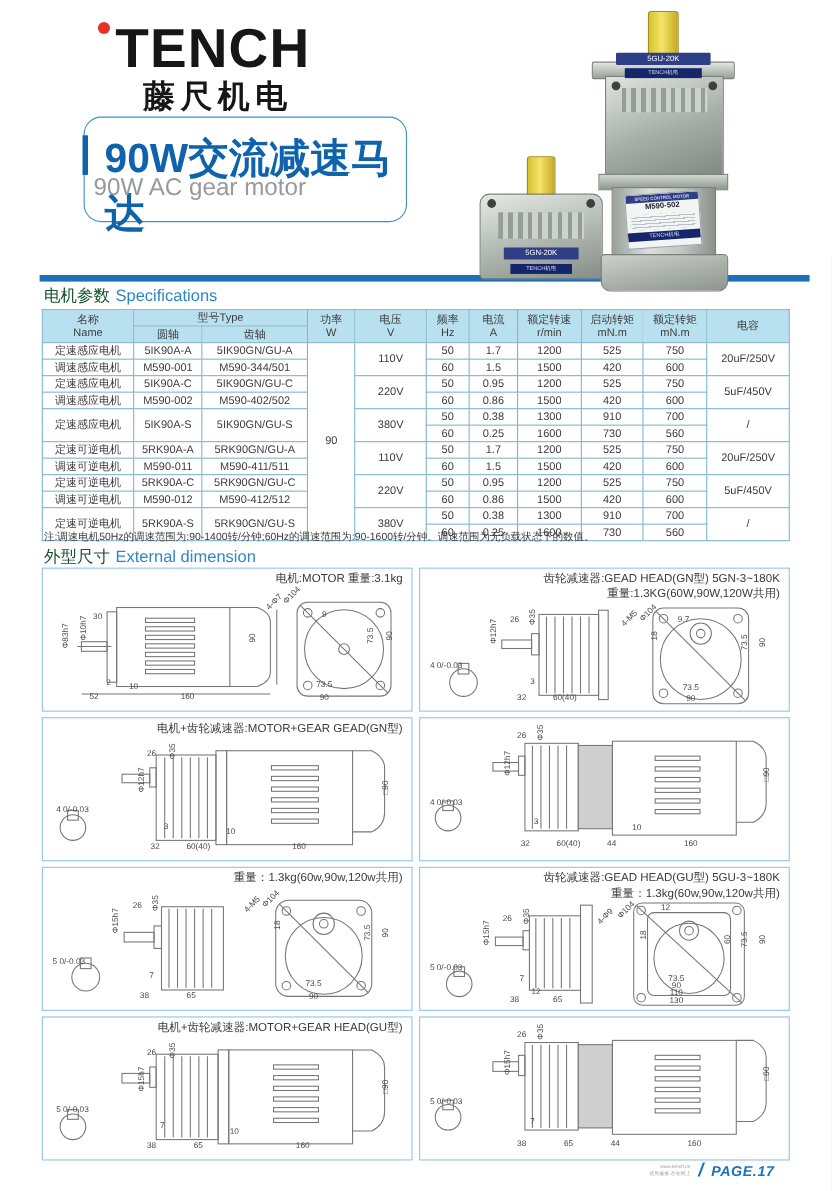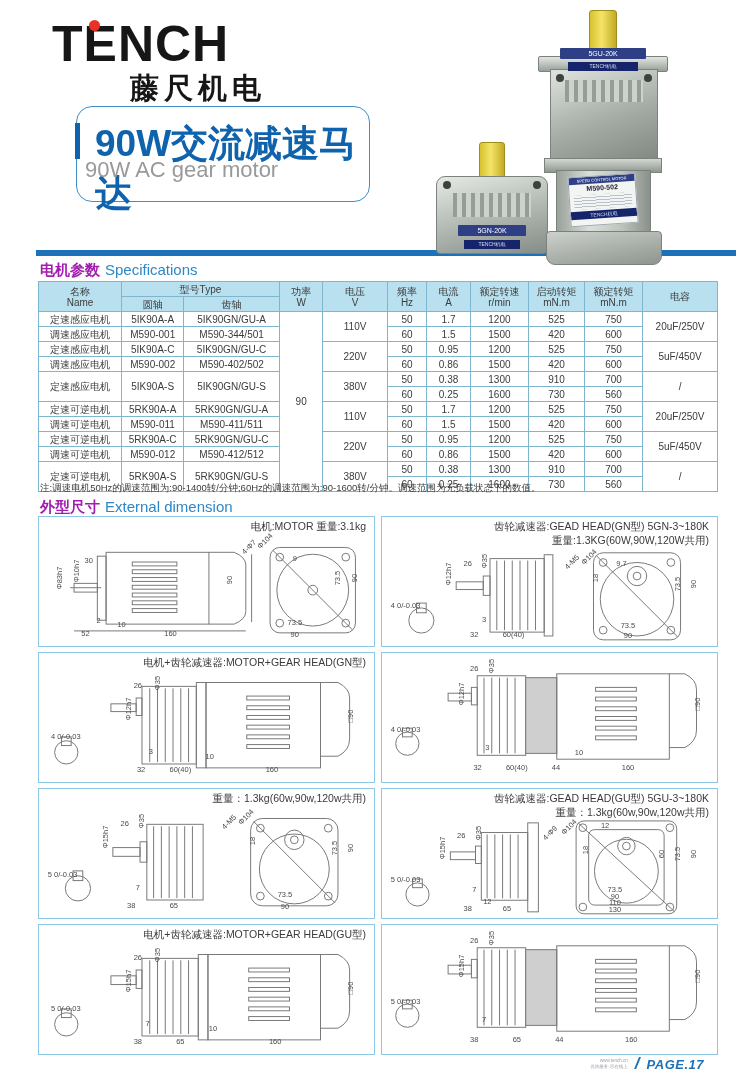--- a/index.html
+++ b/index.html
@@ -1,21 +1,21 @@
 <!DOCTYPE html>
 <html><head>
 <meta charset="utf-8">
 <style>
   html,body{margin:0;padding:0;background:#eef0f2;}
   #page{position:relative;width:756px;height:1083px;background:#ffffff;margin:0 auto;
         font-family:"Liberation Sans","DejaVu Sans",sans-serif;overflow:hidden;color:#333;}
 
   
   #logo{position:absolute;left:52px;top:18px;width:230px;}
-  #logo .word{font-size:50px;font-weight:900;letter-spacing:1px;color:#161616;line-height:52px;position:relative;}
+  #logo .word{font-size:50px;font-weight:900;letter-spacing:1px;color:#161616;line-height:52px;position:relative;text-align:right;}
   #logo .dot{position:absolute;left:37px;top:2px;width:11px;height:11px;border-radius:50%;background:#e63127;}
   #logo .sub{font-size:29px;font-weight:bold;color:#161616;letter-spacing:5px;margin:2px 0 0 78px;line-height:32px;}
 
   
   #titlebox{position:absolute;left:76px;top:106px;width:292px;height:94px;border:1.5px solid #3e8fc6;border-radius:16px;}
   #titlebox .bar{position:absolute;left:-2px;top:16px;width:5px;height:36px;background:#0f63ac;}
   #titlebox .cn{position:absolute;left:18px;top:12px;font-size:37px;font-weight:bold;color:#0f63ac;}
   #titlebox .en{position:absolute;left:8px;top:50px;font-size:22px;color:#97999b;}
 
   
@@ -44,21 +44,21 @@
   #photo-large .mbody{position:absolute;top:160px;left:20px;width:93px;height:62px;background:linear-gradient(90deg,#99a19a,#dbdfda 35%,#bcc3bc 70%,#89918a);border:1px solid #7b817c;}
   #photo-large .plate{position:absolute;top:165px;left:33px;width:66px;height:48px;background:#f3f5f2;border:1px solid #9aa4b0;transform:rotate(-4deg);overflow:hidden;}
   #photo-large .plate .pl1{background:#2e3f85;color:#fff;font-size:4px;line-height:7px;text-align:center;}
   #photo-large .plate .pl2{font-size:7px;font-weight:bold;color:#223;text-align:center;line-height:10px;}
   #photo-large .plate .pl3{height:14px;background:repeating-linear-gradient(#f3f5f2 0 2px,#b8c2cc 2px 3px);margin:1px 4px;}
   #photo-large .plate .pl4{background:#15246b;color:#d6dcee;font-size:5px;line-height:8px;text-align:center;margin-top:2px;}
   #photo-large .skirt{position:absolute;top:221px;left:10px;width:114px;height:32px;background:linear-gradient(170deg,#ccd1cb,#8d958d);border:1px solid #7b817c;border-radius:4px 4px 9px 9px;}
 
   
   .sec-head{position:absolute;left:40px;font-size:15px;line-height:18px;}
-  .sec-head .cn{font-weight:bold;color:#a21caf;}
+  .sec-head .cn{font-weight:normal;color:#14532d;}
   .sec-head .en{color:#2e87c5;margin-left:5px;}
   #head-specs{top:261px;}
   #head-dims{top:498px;}
 
   
   #spec-table{position:absolute;left:38px;top:281px;width:680px;border-collapse:collapse;table-layout:fixed;font-size:10px;color:#3b3b3b;}
   #spec-table th,#spec-table td{border:1px solid #7fb6cf;text-align:center;padding:0 1px;height:14px;line-height:1.1;overflow:hidden;white-space:nowrap;font-weight:normal;}
   #spec-table th{background:#b9e0ef;height:14px;}
   #spec-note{position:absolute;left:40px;top:482px;width:690px;font-size:9.5px;color:#3b3b3b;}
 
@@ -428,21 +428,21 @@
           <span class="dim" style="left: 64%; top: 32%; transform: translate(-50%, -50%) rotate(-90deg);">18</span>
           <span class="dim" style="left: 89%; top: 38%; transform: translate(-50%, -50%) rotate(-90deg);">73.5</span>
           <span class="dim" style="left: 94%; top: 38%; transform: translate(-50%, -50%) rotate(-90deg);">90</span>
           <span class="dim" style="left: 74%; top: 80%; transform: translate(-50%, -50%) rotate(0deg);">73.5</span>
           <span class="dim" style="left: 74%; top: 91%; transform: translate(-50%, -50%) rotate(0deg);">90</span>
         </div>
     </div>
 
     <div class="panel">
       <div class="ptitle">
-          <div>电机+齿轮减速器:MOTOR+GEAR HEAD(GN型)</div>
+          <div>电机+齿轮减速器:MOTOR+GEAR GEAD(GN型)</div>
           <div></div>
         </div>
       <div class="pdraw">
         <svg viewBox="0 0 337 100">
           <g class="ln">
             <circle cx="24" cy="78" r="12"></circle>
               <rect x="19" y="62" width="10" height="9"></rect>
             <rect x="70" y="28" width="26" height="8"></rect>
               <rect x="96" y="22" width="6" height="18"></rect>
             <rect x="102" y="10" width="56" height="80"></rect>

